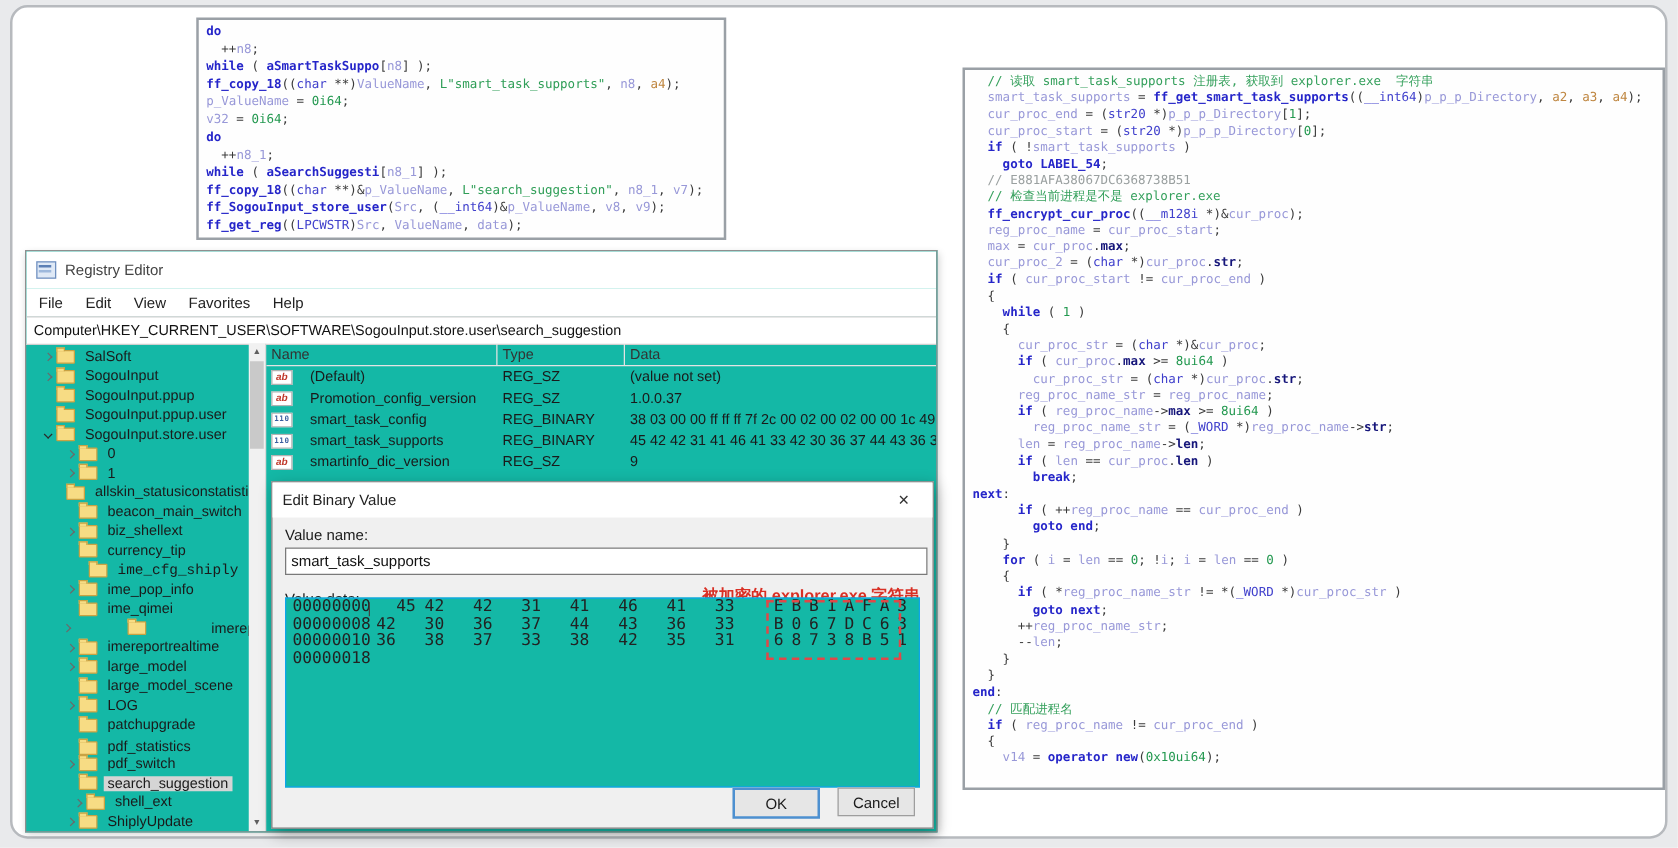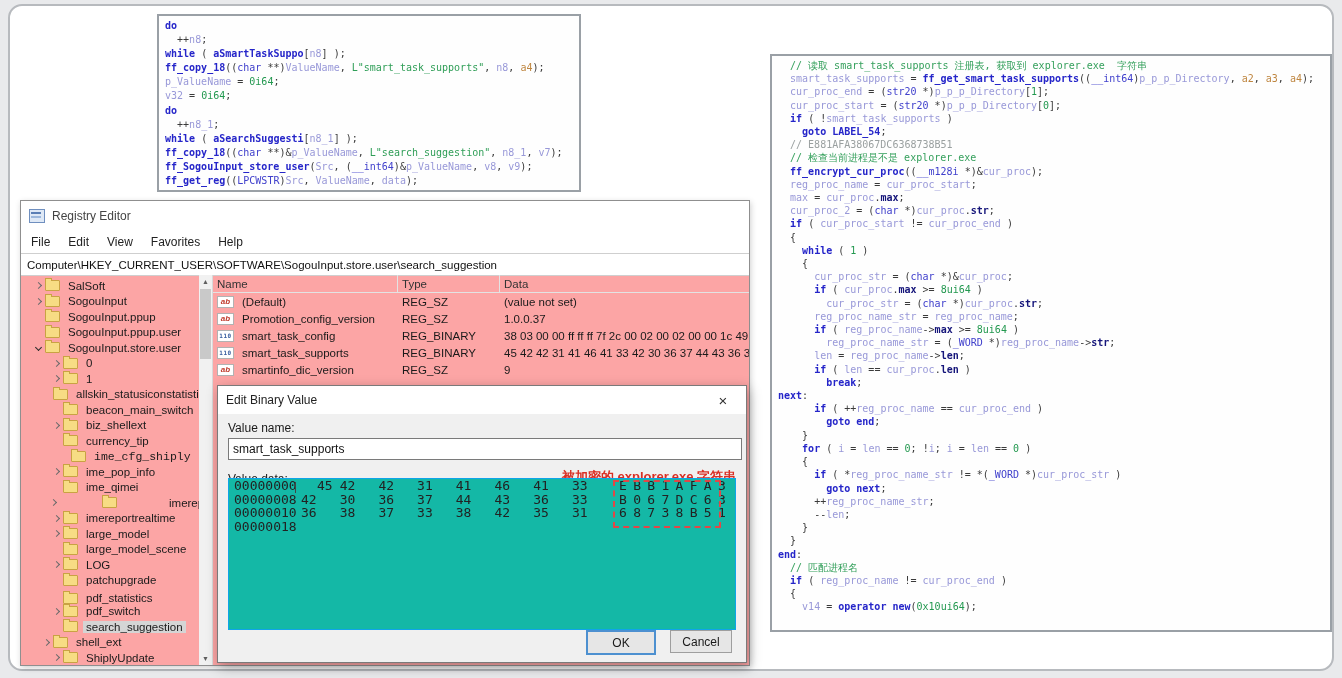--- a/index.html
+++ b/index.html
@@ -17,21 +17,21 @@
   .c-ty{color:#4040cc;}
   .c-id{color:#9898d8;}
   .c-arg{color:#bf8640;}
   .c-num{color:#22984f;}
   .c-str{color:#2f9e57;}
   .c-cmt{color:#35a05c;}
   .c-cmtg{color:#9aa0a0;}
   .c-mem{color:#15157a;font-weight:bold;}
   .c-pl{color:#3a3a3a;}
   
-  #regedit{position:absolute;left:10px;top:194px;width:728px;height:464px;background:#fca5a5;
+  #regedit{position:absolute;left:10px;top:194px;width:728px;height:464px;background:#14b8a6;
            border:1px solid #8f8f8f;box-shadow:1px 2px 6px rgba(0,0,0,.18);font-size:12px;color:#222;overflow:hidden;}
   #reg-titlebar{height:30px;display:flex;align-items:center;padding-left:8px;background:#fff;}
   #reg-icon{width:14px;height:12px;margin-right:7px;position:relative;border:1px solid #6f8fbf;background:#dfe9f6;}
   #reg-icon::before{content:'';position:absolute;left:1px;top:2px;width:10px;height:2px;background:#5b7fb5;}
   #reg-icon::after{content:'';position:absolute;left:1px;top:6px;width:10px;height:2px;background:#9db8dc;}
   #reg-title{color:#444;font-size:12px;}
   #reg-menubar{height:22px;display:flex;align-items:center;gap:18px;padding-left:10px;background:#fff;}
   .menu-item{color:#222;font-size:12px;cursor:default;}
   #reg-addressbar{height:21px;border-top:1px solid #cfcfcf;border-bottom:1px solid #cfcfcf;
                   display:flex;align-items:center;padding-left:6px;font-size:11.5px;color:#111;background:#fff;}
@@ -57,21 +57,21 @@
   #list-header{height:17px;display:flex;align-items:center;border-bottom:1px solid #e3e3e3;color:#333;}
   .lh-cell{font-size:11.5px;padding-left:4px;border-right:1px solid #e3e3e3;height:100%;
            display:flex;align-items:center;box-sizing:border-box;}
   .lh-name{width:185px;}
   .lh-type{width:102px;}
   .lh-data{flex:1;border-right:none;}
   .list-row{height:17px;display:flex;align-items:center;white-space:nowrap;font-size:11.5px;color:#1a1a1a;}
   .lr-name{width:185px;display:flex;align-items:center;padding-left:4px;box-sizing:border-box;overflow:hidden;}
   .lr-type{width:102px;padding-left:4px;box-sizing:border-box;}
   .lr-data{flex:1;padding-left:4px;overflow:hidden;}
-  .vicon{width:15px;height:10px;border:1px solid #b2b2b2;background:#fff;margin-right:8px;flex:none;
+  .vicon{width:15px;height:10px;border:1px solid #b2b2b2;background:#fff;margin-right:14px;flex:none;
          display:flex;align-items:center;justify-content:center;font-weight:bold;}
   .vicon.sz{color:#c0392b;font-size:8px;font-style:italic;}
   .vicon.bin{color:#3a5fa0;font-size:6px;letter-spacing:.5px;font-family:"DejaVu Sans Mono",monospace;}
   
   #dialog{position:absolute;left:207px;top:379px;width:528px;height:276px;background:#f0f0f0;
           border:1px solid #7a7a7a;box-shadow:2px 4px 12px rgba(0,0,0,.3);font-size:12px;color:#111;}
   #dlg-titlebar{height:28px;background:#fff;display:flex;align-items:center;padding:0 8px;}
   #dlg-title{flex:1;font-size:12px;color:#222;}
   #dlg-close{width:30px;height:24px;display:flex;align-items:center;justify-content:center;
              font-size:15px;color:#333;cursor:default;}
@@ -308,21 +308,21 @@
                 <span class="chev col"></span>
               </span>
               <span class="folder"></span>
               <span class="tree-label">pdf_switch</span>
             </div>
             <div class="tree-row selected" style="padding-left: 30px;">
               <span class="tree-chev"></span>
               <span class="folder"></span>
               <span class="tree-label">search_suggestion</span>
             </div>
-            <div class="tree-row" style="padding-left: 20px;">
+            <div class="tree-row" style="padding-left: 36px;">
               <span class="tree-chev">
                 <span class="chev col"></span>
               </span>
               <span class="folder"></span>
               <span class="tree-label">shell_ext</span>
             </div>
             <div class="tree-row" style="padding-left: 30px;">
               <span class="tree-chev">
                 <span class="chev col"></span>
               </span>

